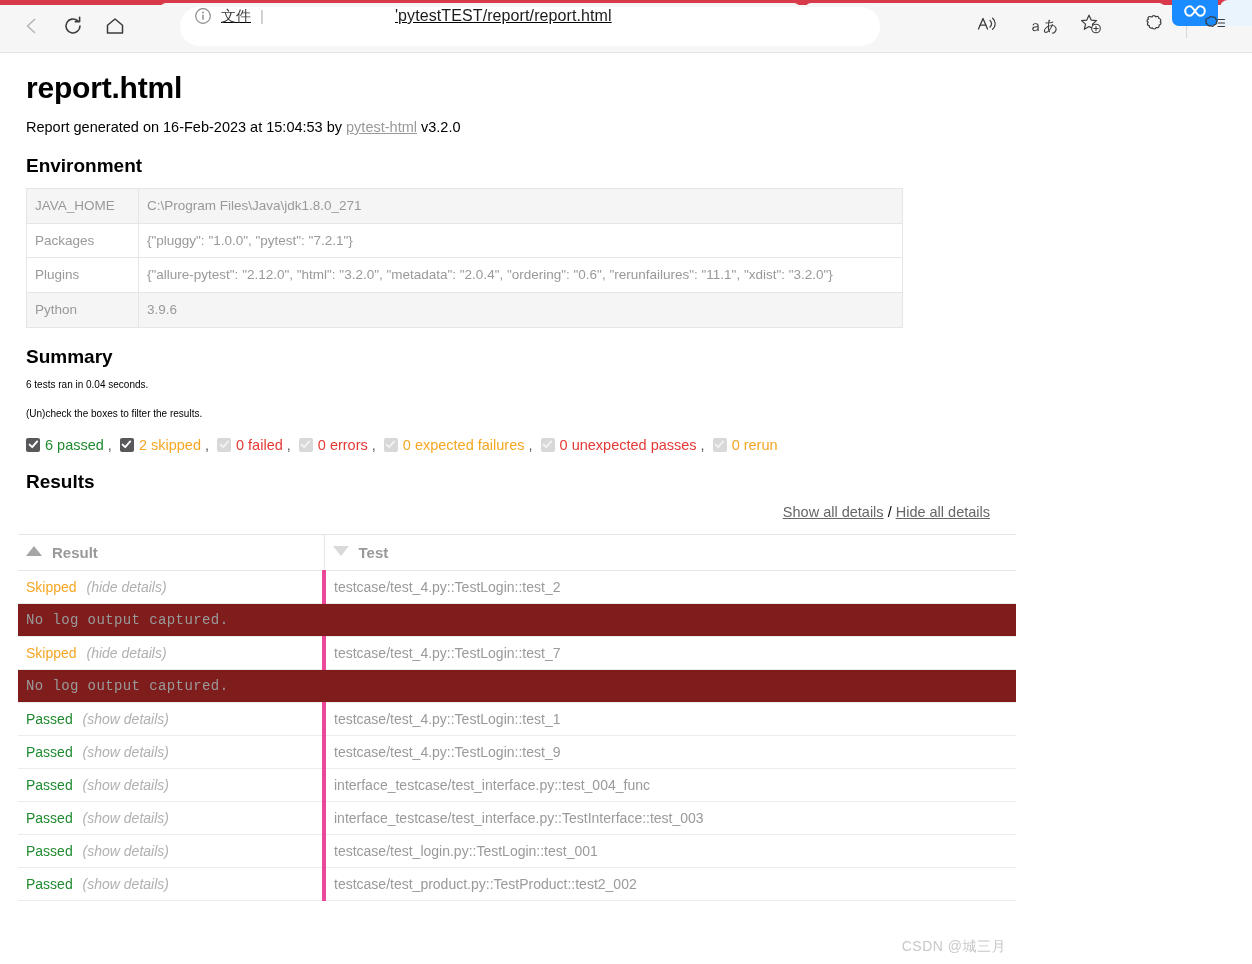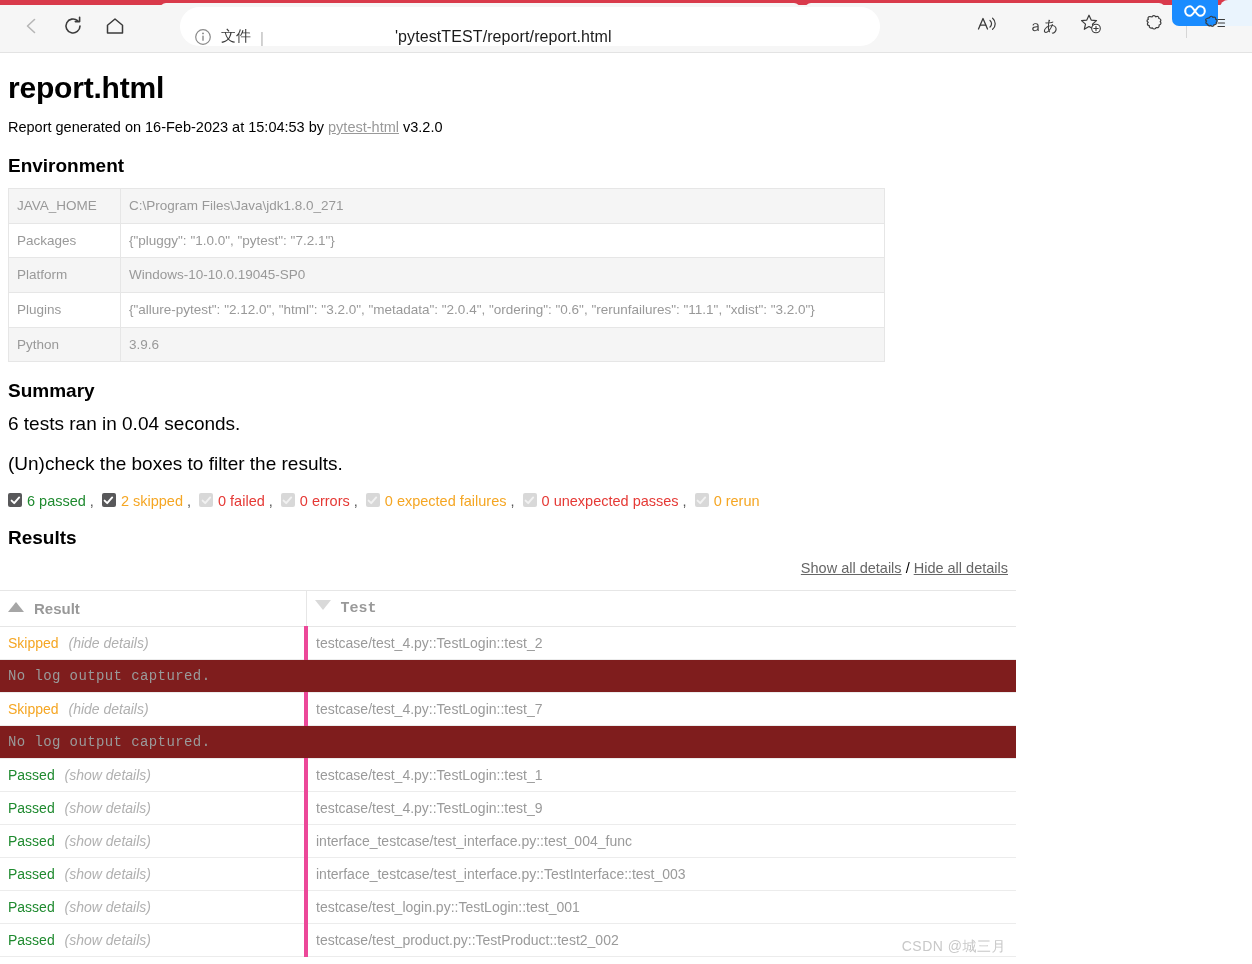--- a/index.html
+++ b/index.html
@@ -56,22 +56,23 @@
   #reload-button{ left: 55px; }
   #home-button  { left: 97px; }
 
   #address-bar {
     position: absolute;
     left: 180px; top: 7px;
     width: 700px; height: 39px;
     background: #ffffff;
     border-radius: 20px;
     display: flex;
-    align-items: flex-end;
+    align-items: flex-start;
     padding: 0 14px;
+    text-decoration: underline;
   }
   #address-bar .info-icon {
     width: 18px; height: 18px;
     flex: 0 0 18px;
     margin-right: 9px;
   }
   .file-label {
     font-size: 15px;
     color: #3b3b3b;
     white-space: nowrap;
@@ -133,21 +134,21 @@
     white-space: nowrap;
     margin-left: 32px;
   }
 
   
   #page {
     position: relative;
     width: 1016px;
     height: 911px;
     background: #fff;
-    padding: 0 8px;
+    padding: 0 26px;
     overflow: hidden;
   }
   h1#page-title {
     font-size: 30px;
     font-weight: bold;
     color: #000;
     margin: 18px 0 12px 0;
     letter-spacing: -0.2px;
   }
   p#report-generated {
@@ -180,34 +181,34 @@
     font-size: 13.5px;
     line-height: 1.6;
     white-space: nowrap;
   }
   #environment-table td.env-key { width: 112px; }
   #environment-table tr.odd td { background: #f5f5f5; }
   #environment-table tr.even td { background: #ffffff; }
 
   
   p.summary-line {
-    font-size: 19px;
+    font-size: 10px;
     color: #000;
     margin: 0 0 18px 0;
   }
   #filters {
     display: flex;
     align-items: center;
     font-size: 14.5px;
     margin: 14px 0 0 0;
     flex-wrap: nowrap;
   }
   .filter-item {
     display: inline-flex;
-    align-items: flex-start;
+    align-items: center;
     margin-right: 4px;
     white-space: nowrap;
   }
   .cbox {
     width: 14px; height: 14px;
     margin-right: 5px;
     border-radius: 2px;
     display: inline-flex;
     align-items: center;
     justify-content: center;
@@ -257,21 +258,21 @@
     border-left: 8px solid transparent;
     border-right: 8px solid transparent;
     border-bottom: 10px solid #a6a6a6;
   }
   .sort-arrow.desc {
     border-left: 8px solid transparent;
     border-right: 8px solid transparent;
     border-top: 10px solid #d9d9d9;
   }
   #results-table th.col-result { width: 306px; border-right: 1px solid #e6e6e6; }
-  #results-table th.col-test   { width: 762px; border-right: 1px solid #e6e6e6; font-family: Liberation Mono, monospace; }
+  #results-table th.col-test   { width: 762px; border-right: 1px solid #e6e6e6; }
   #results-table th.col-dur    { width: 184px; }
 
   #results-table td {
     padding: 8px 8px;
     border-bottom: 1px solid #ececec;
     font-size: 14px;
     color: #9a9a9a;
     vertical-align: middle;
     overflow: hidden;
     white-space: nowrap;
@@ -431,24 +432,20 @@
   <table id="environment-table">
     <tbody>
       <tr class="odd">
         <td class="env-key">JAVA_HOME</td>
         <td>C:\Program Files\Java\jdk1.8.0_271</td>
       </tr>
       <tr class="even">
         <td class="env-key">Packages</td>
         <td>{"pluggy": "1.0.0", "pytest": "7.2.1"}</td>
       </tr>
-      <tr class="odd">
-        <td class="env-key">Platform</td>
-        <td>Windows-10-10.0.19045-SP0</td>
-      </tr>
       <tr class="even">
         <td class="env-key">Plugins</td>
         <td>{"allure-pytest": "2.12.0", "html": "3.2.0", "metadata": "2.0.4", "ordering": "0.6", "rerunfailures": "11.1", "xdist": "3.2.0"}</td>
       </tr>
       <tr class="odd">
         <td class="env-key">Python</td>
         <td>3.9.6</td>
       </tr>
     </tbody>
   </table>

